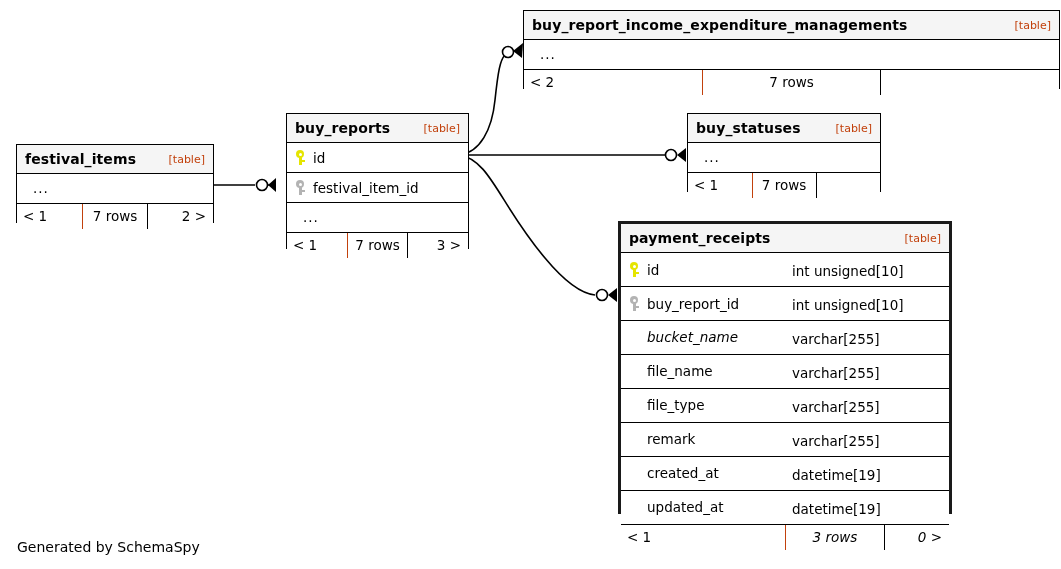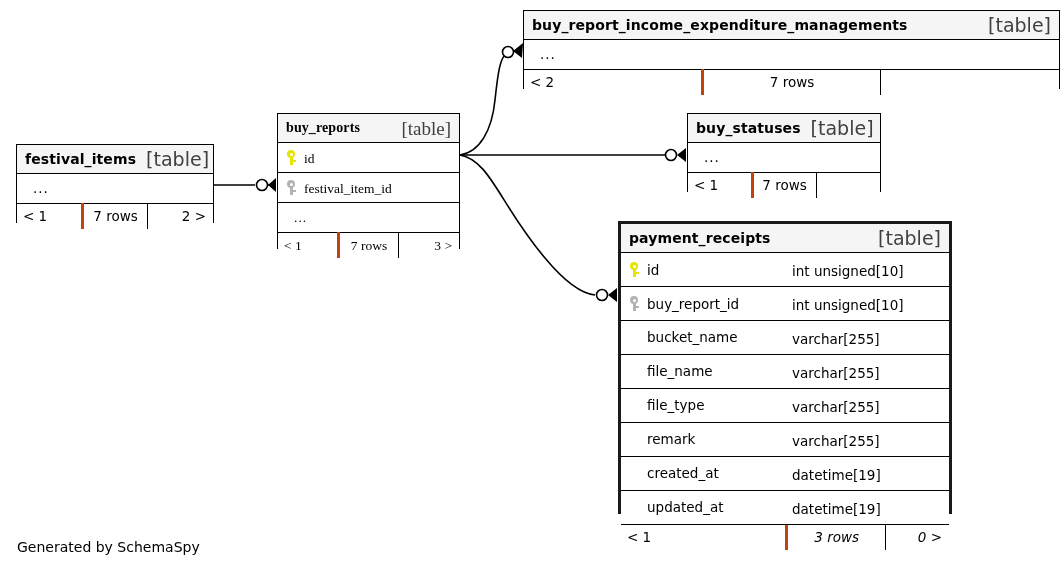--- a/index.html
+++ b/index.html
@@ -74,22 +74,22 @@
     justify-content: space-between;
     gap: 10px;
   }
   .tname {
     font-weight: bold;
     font-size: 14px;
     letter-spacing: 0.1px;
   }
   .ttag {
     font-weight: normal;
-    font-size: 19px;
-    color: #404040;
+    font-size: 11px;
+    color: #c2410c;
   }
 
   
   tr.col td {
     height: 29px;
     border-left: none;
     border-right: none;
   }
   td.cname {
     padding: 0 6px 0 8px;
@@ -113,21 +113,21 @@
   
   tr.ftr td {
     height: 25px;
     font-size: 13.5px;
     border-bottom: none;
     border-left: none;
     border-right: none;
     border-top: 1px solid #000000;
   }
   tr.ftr td.f-left  { text-align: left;   padding: 0 6px; }
-  tr.ftr td.f-mid   { text-align: center;  padding: 0 4px; border-left: 3px solid #c2410c; border-right: 1px solid #000; }
+  tr.ftr td.f-mid   { text-align: center;  padding: 0 4px; border-left: 1px solid #c2410c; border-right: 1px solid #000; }
   tr.ftr td.f-right { text-align: right;  padding: 0 7px; }
 
   
   .keyicon {
     flex: 0 0 auto;
     width: 11px;
     height: 15px;
     position: relative;
     display: inline-block;
   }
@@ -255,21 +255,21 @@
       </tr>
       <tr class="ftr">
         <td class="f-left" style="width:30%;">&lt; 1</td>
         <td class="f-mid" style="width:38%;">7 rows</td>
         <td class="f-right"></td>
       </tr>
     </tbody>
       </table>
   </div>
 
-  <div class="tbl" style="left:277px; top:113px; width:183px; height:136px;font-family:Liberation Serif, serif;">
+  <div class="tbl" style="left:286px; top:113px; width:183px; height:136px;">
     <table>
       <tbody>
           <tr class="hdr">
         <td colspan="3">
           <div class="hdr-inner">
             <span class="tname">buy_reports</span>
             <span class="ttag">[table]</span>
           </div>
         </td>
       </tr>
@@ -375,21 +375,21 @@
                   <span class="kt"></span>
             </span>
             <span>buy_report_id</span>
           </div>
         </td>
         <td class="ctype">int unsigned[10]</td>
       </tr>
 
       <tr class="col">
         <td class="cname">
-              <div class="cellflex" style="padding-left:18px;">
+              <div class="cellflex" style="padding-left:18px;font-style:italic;">
           <span>bucket_name</span>
         </div>
             </td>
         <td class="ctype">varchar[255]</td>
       </tr>
 
       <tr class="col">
         <td class="cname">
               <div class="cellflex" style="padding-left:18px;">
           <span>file_name</span>

